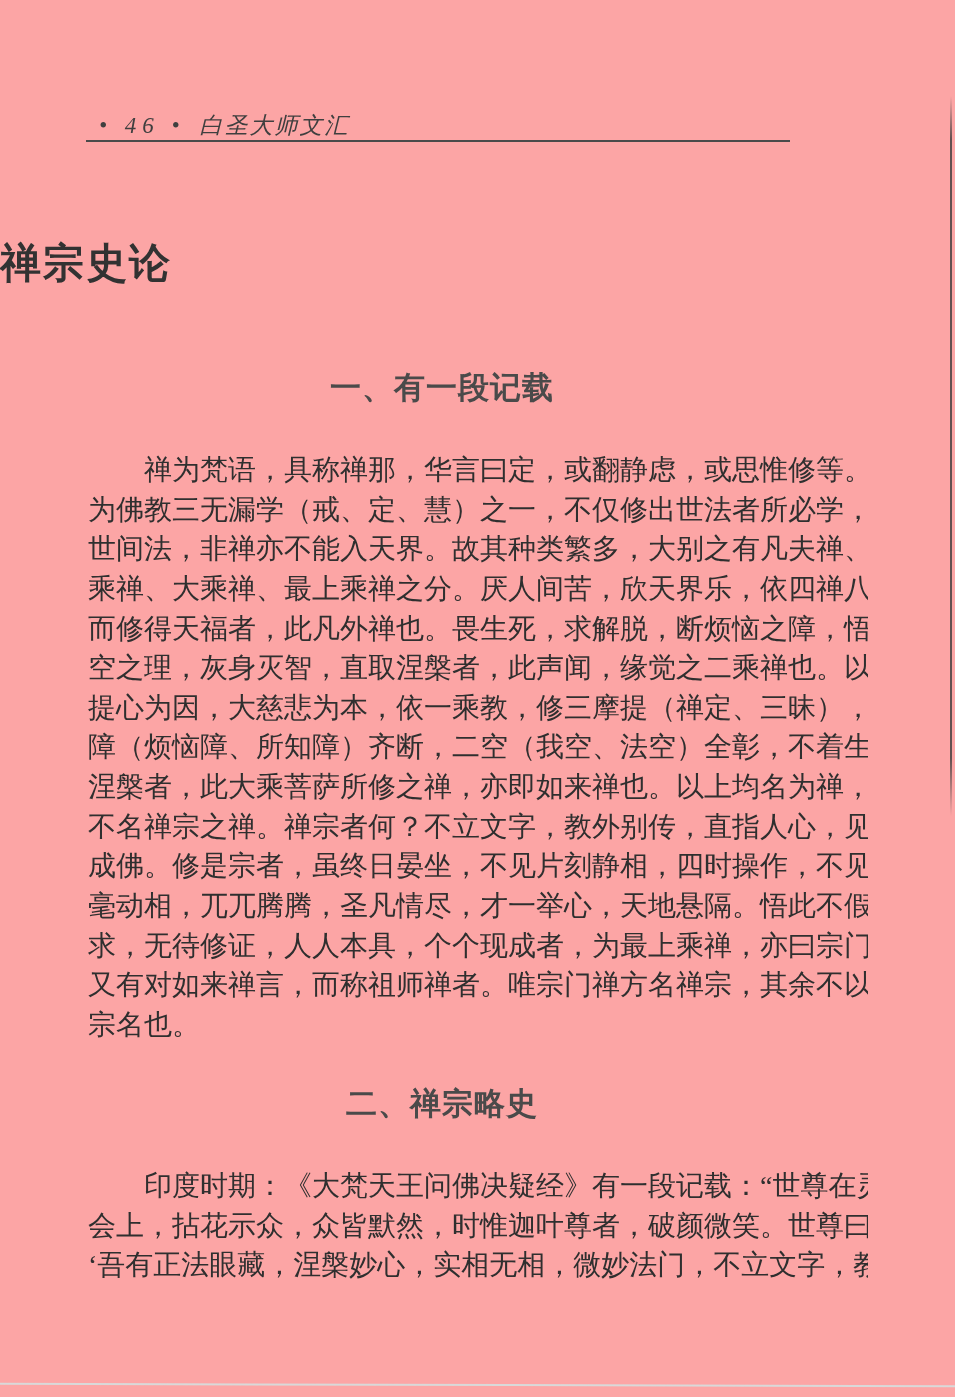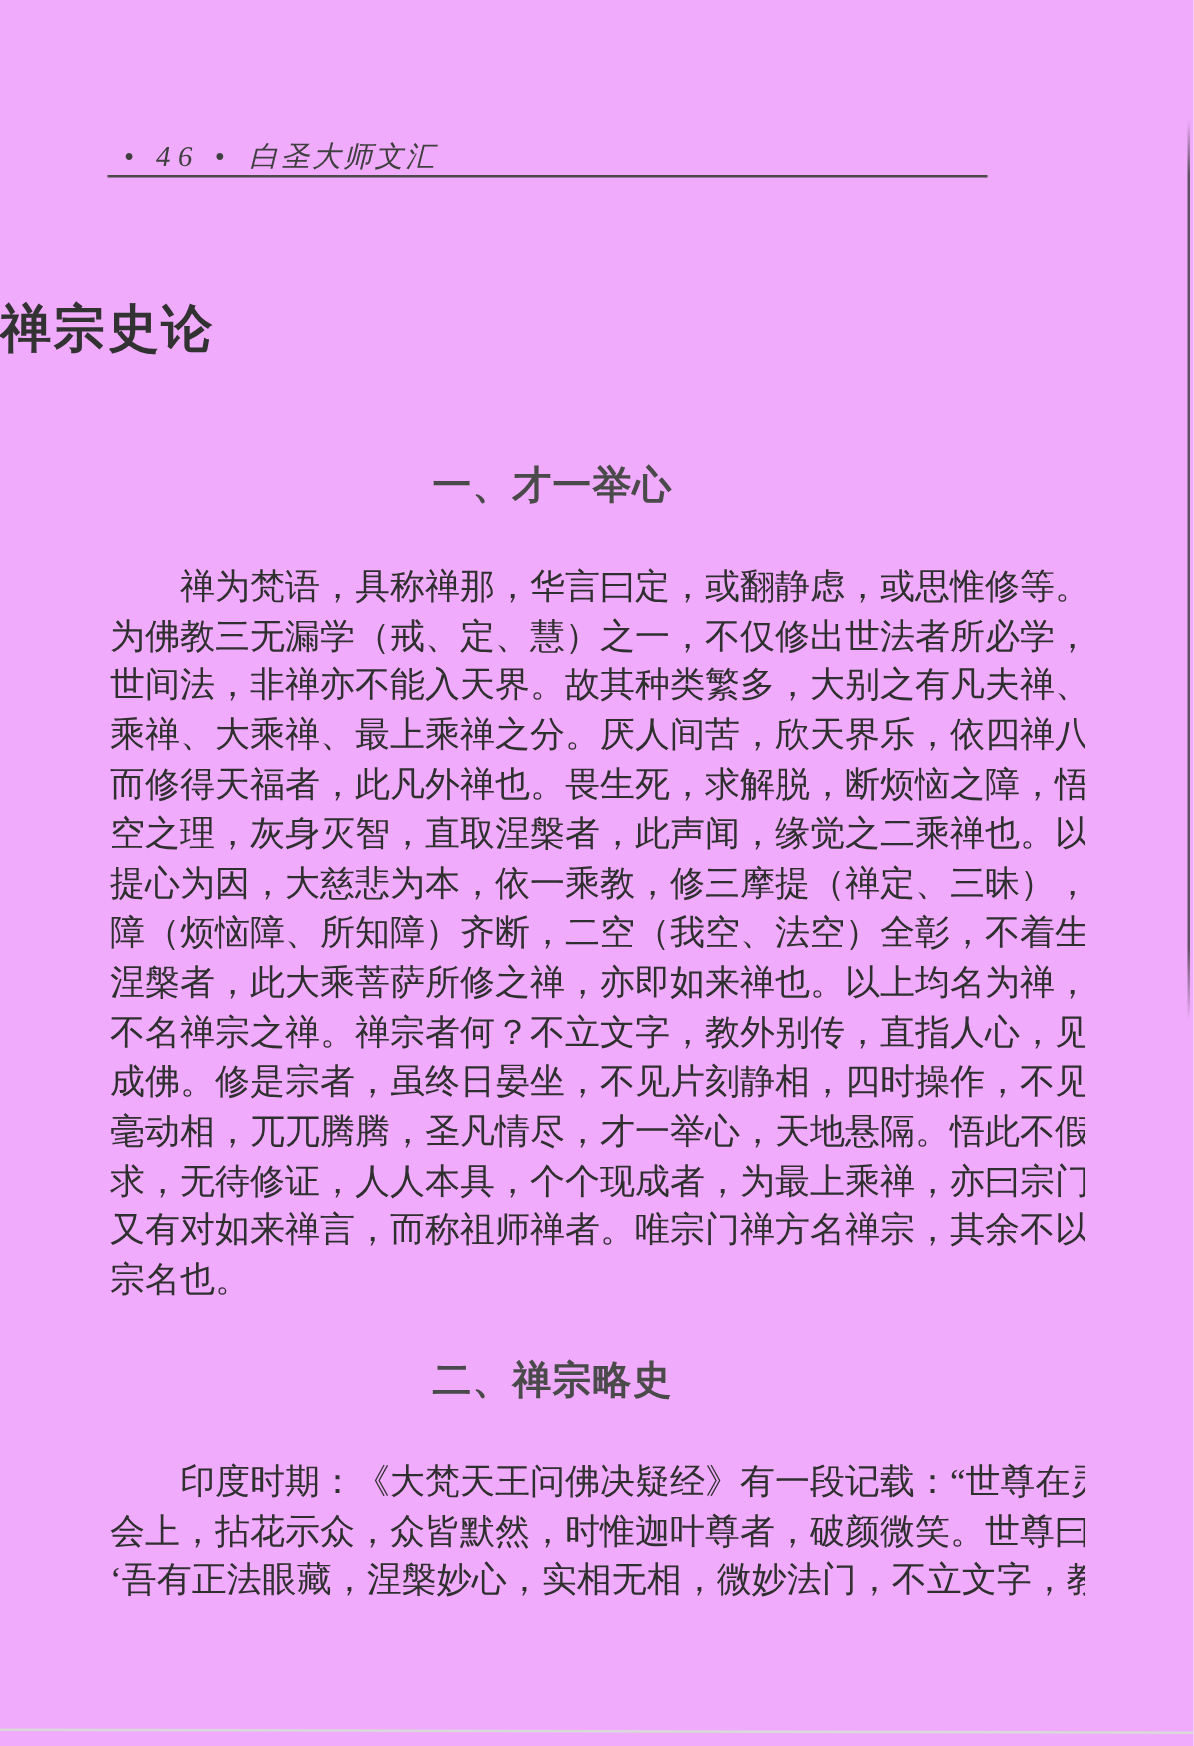--- a/index.html
+++ b/index.html
@@ -1,21 +1,21 @@
 <!DOCTYPE html>
 <html><head>
 <meta charset="utf-8">
 <style>
   * { margin: 0; padding: 0; box-sizing: border-box; }
   html, body { background: #ffffff; }
   .page {
     position: relative;
     width: 955px;
     height: 1397px;
-    background: #f0abfc;
+    background: #fca5a5;
     overflow: hidden;
     font-family: "Liberation Serif", "DejaVu Serif", serif;
     color: #2f2f2f;
   }
   
   .running-header {
     position: absolute;
     left: 99px;
     top: 110px;
     font-size: 23px;
@@ -110,21 +110,21 @@
 <div class="page">
 
   <header class="running-header">
     <span class="pgnum">• 46 •</span><span>白圣大师文汇</span>
   </header>
 
   <div class="header-rule"></div>
 
   <h1 class="doc-title">禅宗史论</h1>
 
-  <h2 class="section-heading" id="heading-1">一、才一举心</h2>
+  <h2 class="section-heading" id="heading-1">一、有一段记载</h2>
 
   <div class="para" id="para-1">
       <div class="line indent">禅为梵语，具称禅那，华言曰定，或翻静虑，或思惟修等。禅</div>
       <div class="line">为佛教三无漏学（戒、定、慧）之一，不仅修出世法者所必学，即修</div>
       <div class="line">世间法，非禅亦不能入天界。故其种类繁多，大别之有凡夫禅、二</div>
       <div class="line">乘禅、大乘禅、最上乘禅之分。厌人间苦，欣天界乐，依四禅八定</div>
       <div class="line">而修得天福者，此凡外禅也。畏生死，求解脱，断烦恼之障，悟我</div>
       <div class="line">空之理，灰身灭智，直取涅槃者，此声闻，缘觉之二乘禅也。以菩</div>
       <div class="line">提心为因，大慈悲为本，依一乘教，修三摩提（禅定、三昧），直至二</div>
       <div class="line">障（烦恼障、所知障）齐断，二空（我空、法空）全彰，不着生死，不住</div>

